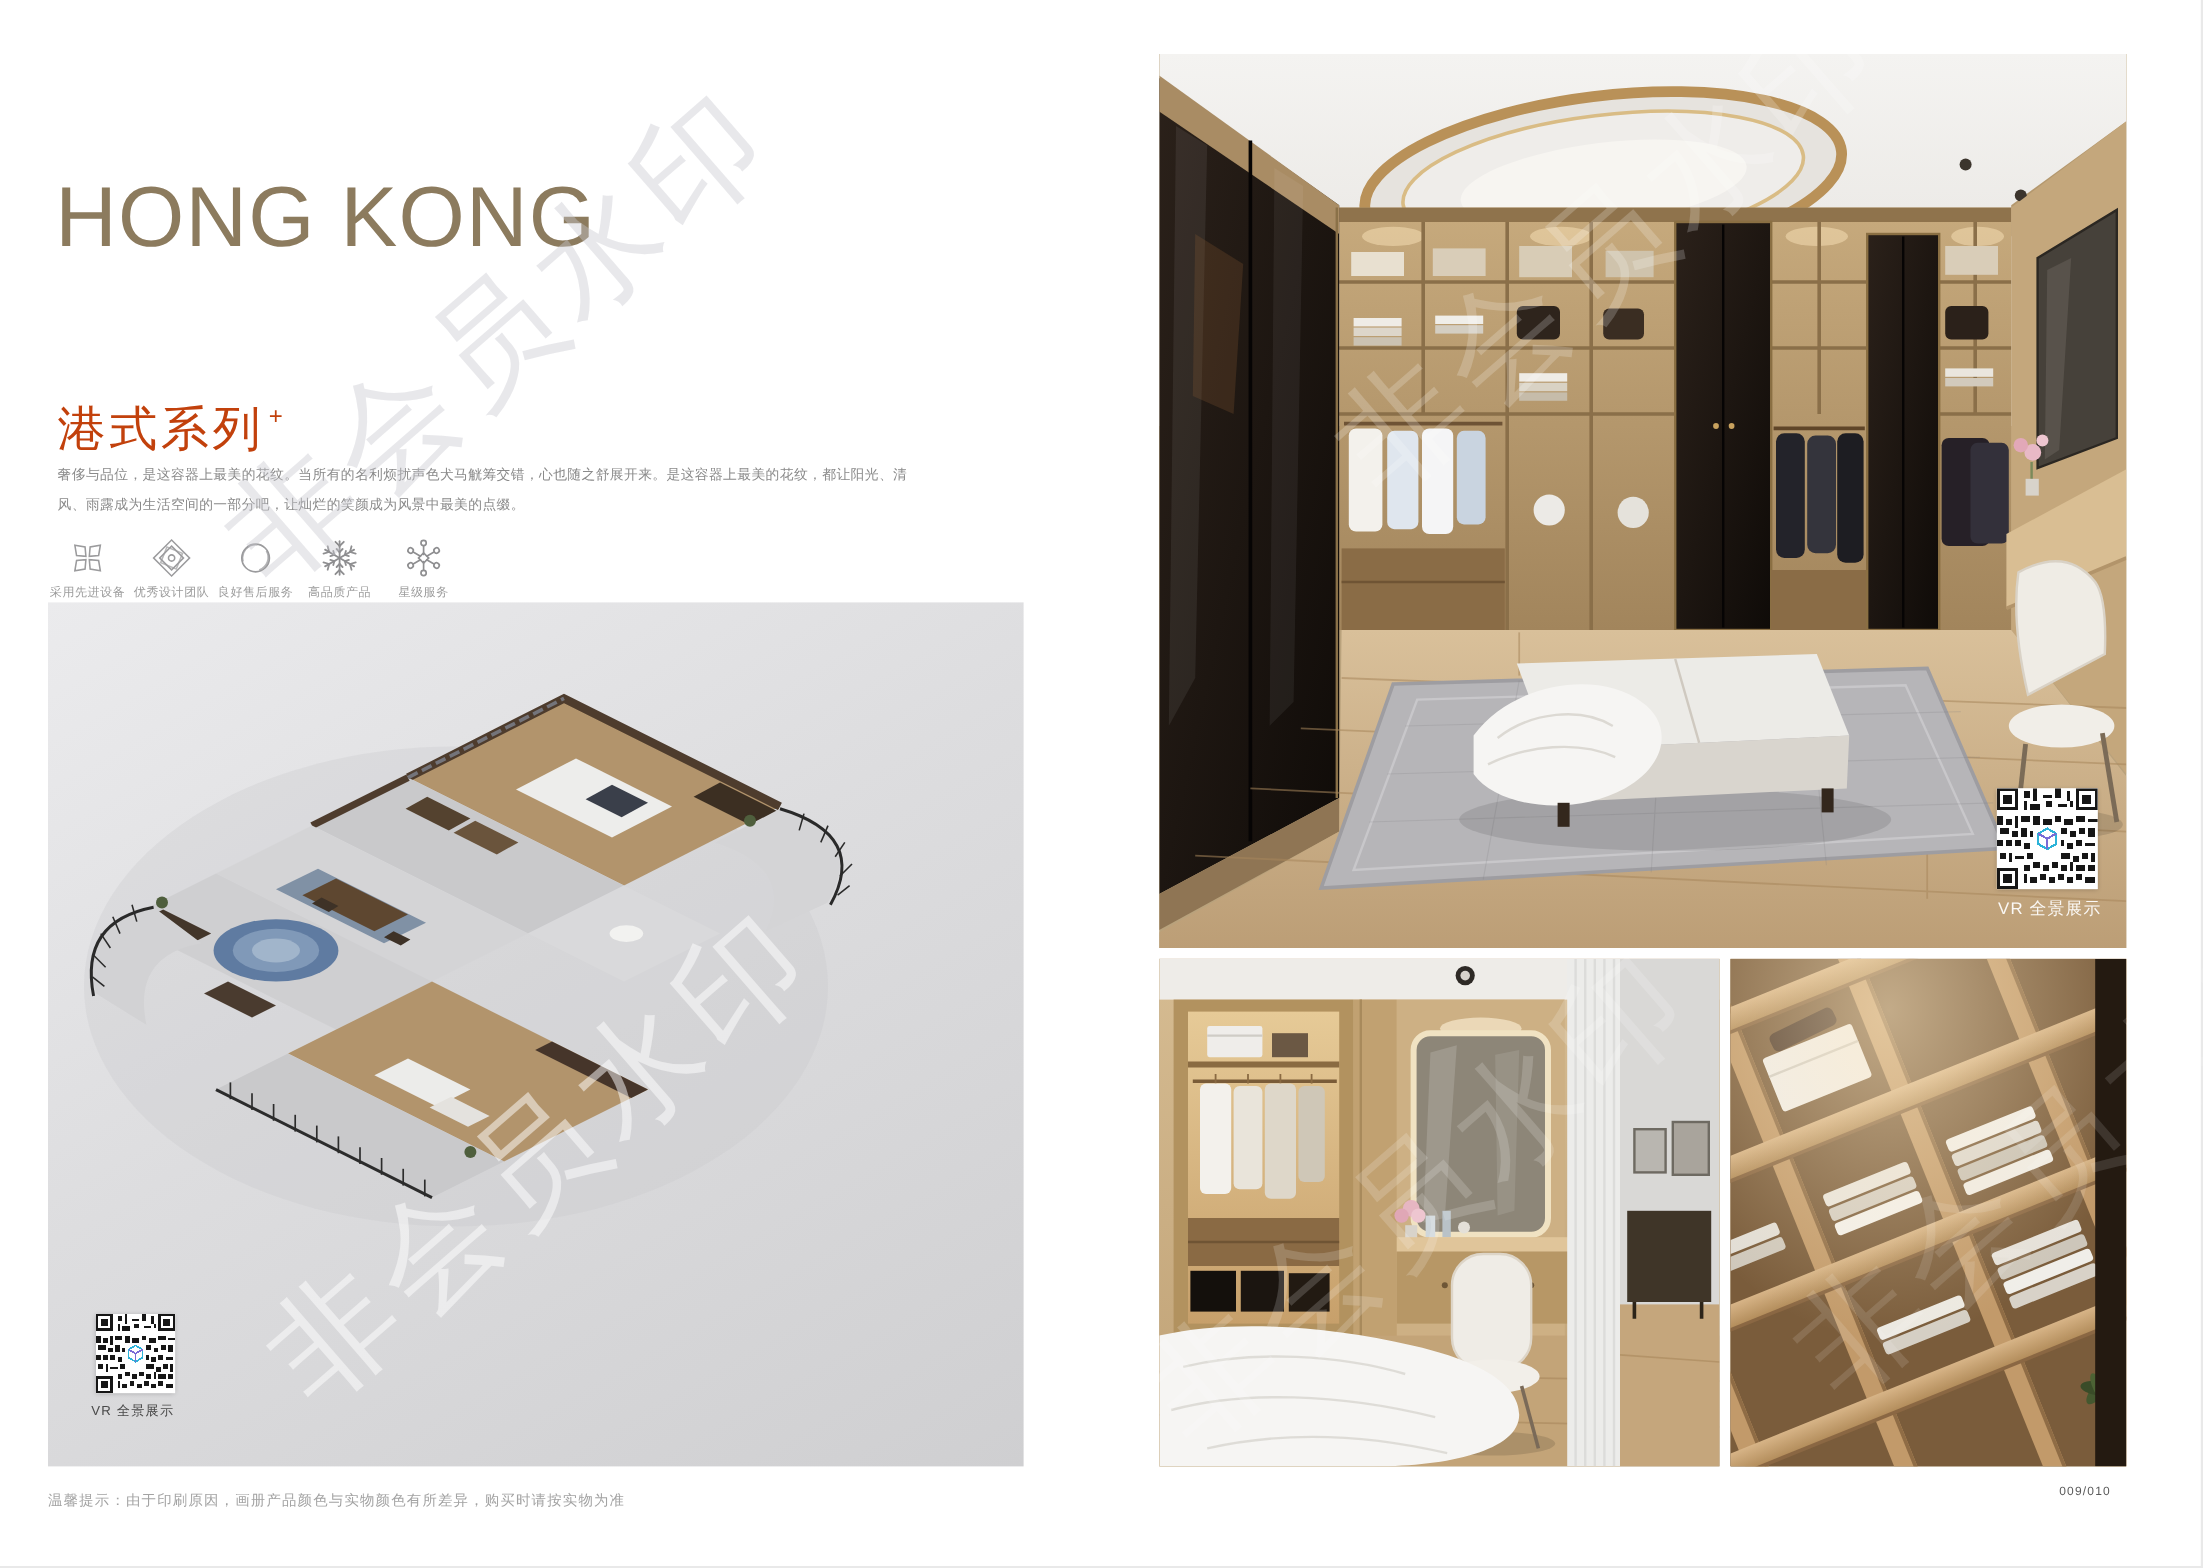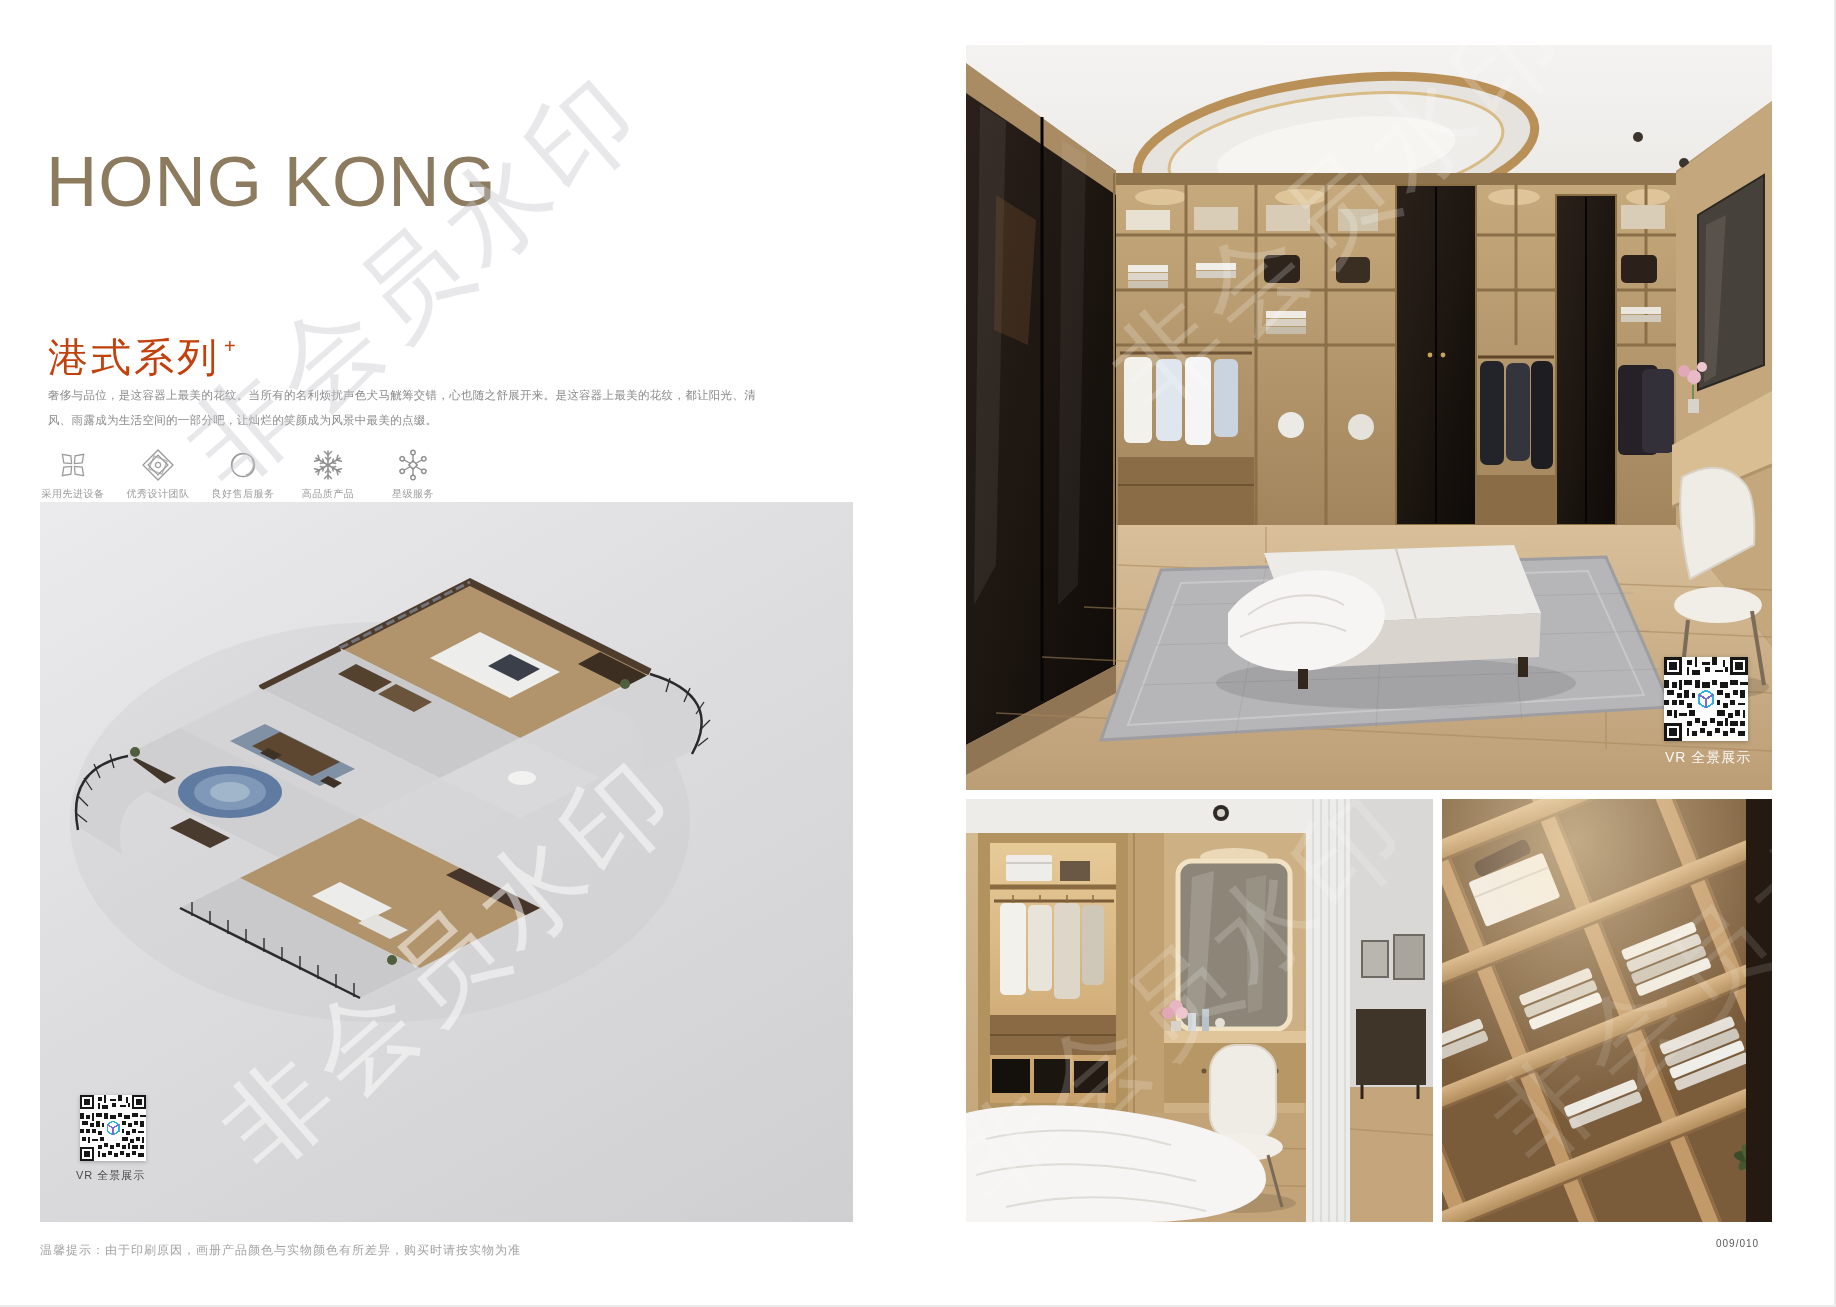--- a/index.html
+++ b/index.html
@@ -5,21 +5,21 @@
   html,body{margin:0;padding:0;background:#ffffff;}
   .page{position:relative;width:1836px;height:1307px;background:#fff;overflow:hidden;
         font-family:"Liberation Sans",sans-serif;box-shadow:inset -2px -2px 0 #e9e9e9;}
   
   .title{position:absolute;left:46px;top:142px;color:#8c7b5e;font-size:71px;line-height:80px;
          font-weight:400;letter-spacing:1px;}
   .subtitle{position:absolute;left:48px;top:330px;color:#c2410c;font-size:40px;letter-spacing:3px;font-weight:500;}
   .subtitle sup{font-size:20px;font-weight:400;position:relative;top:-4px;left:4px;}
   .desc{position:absolute;left:48px;color:#8a8a8a;font-size:11.5px;letter-spacing:.3px;white-space:nowrap;}
   .desc.l1{top:388px;} .desc.l2{top:413px;}
-  .features{position:absolute;left:40px;top:448px;display:flex;gap:19px;}
+  .features{position:absolute;left:40px;top:448px;display:flex;gap:4px;}
   .feat{width:66px;text-align:center;}
   .feat-icon svg{display:block;margin:0 auto;}
   .feat-label{margin-top:5px;font-size:10px;color:#9b9b9b;letter-spacing:.5px;white-space:nowrap;}
   
   .panel{position:absolute;left:40px;top:502px;width:813px;height:720px;
          background:linear-gradient(150deg,#ebebed 0%,#dddddf 45%,#cfcfd1 100%);overflow:hidden;}
   .photo{position:absolute;overflow:hidden;background:#b9a27c;}
   .photo-main{left:966px;top:45px;width:806px;height:745px;}
   .photo-bl{left:966px;top:799px;width:467px;height:423px;}
   .photo-br{left:1442px;top:799px;width:330px;height:423px;}

